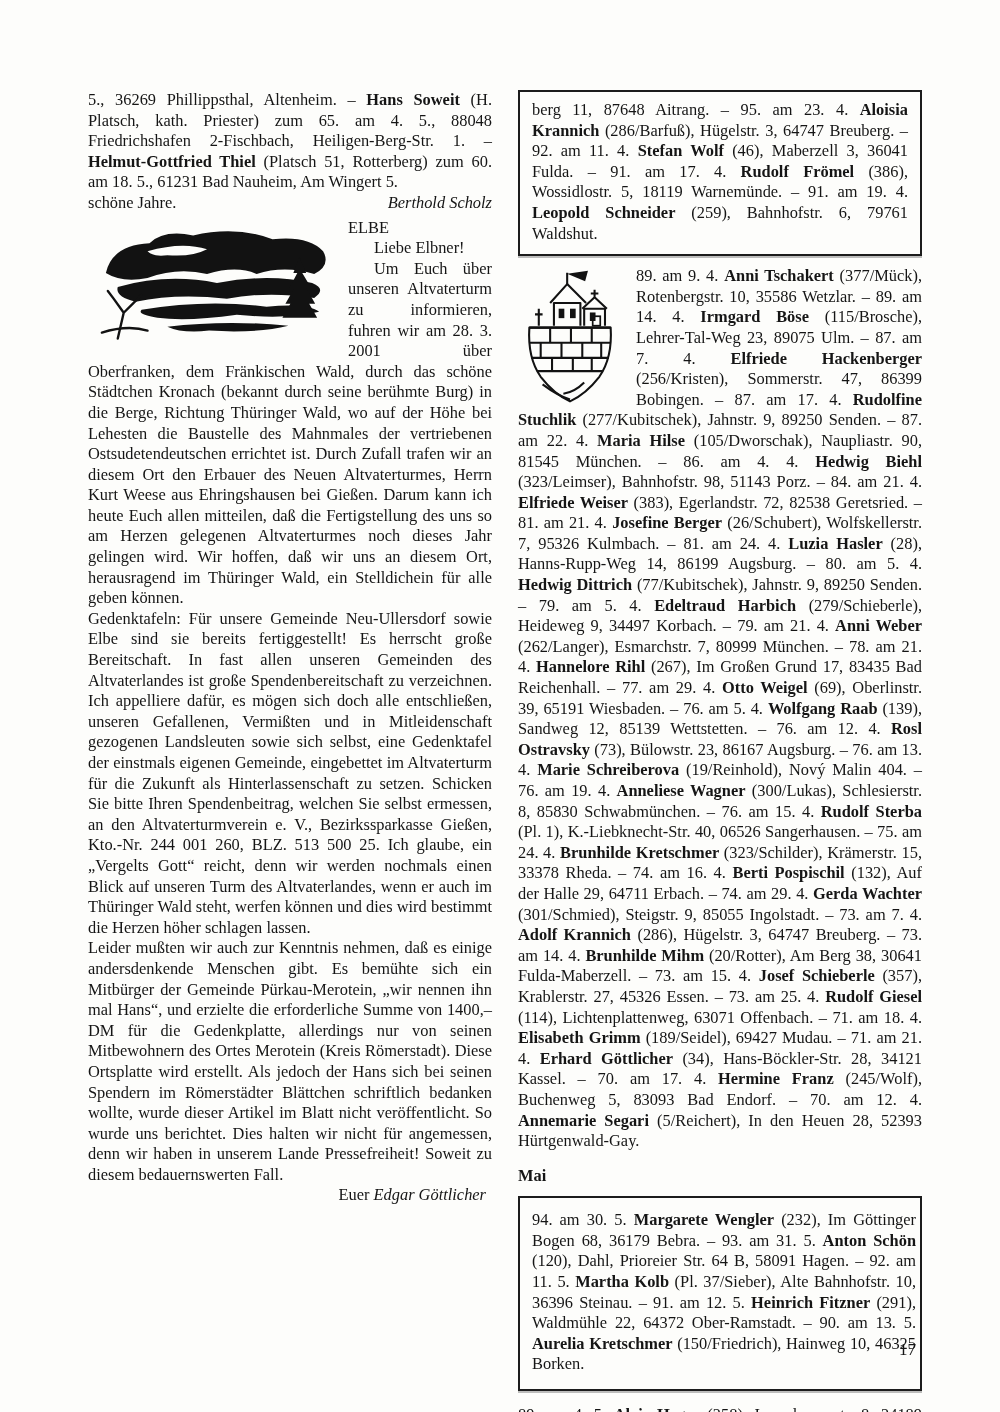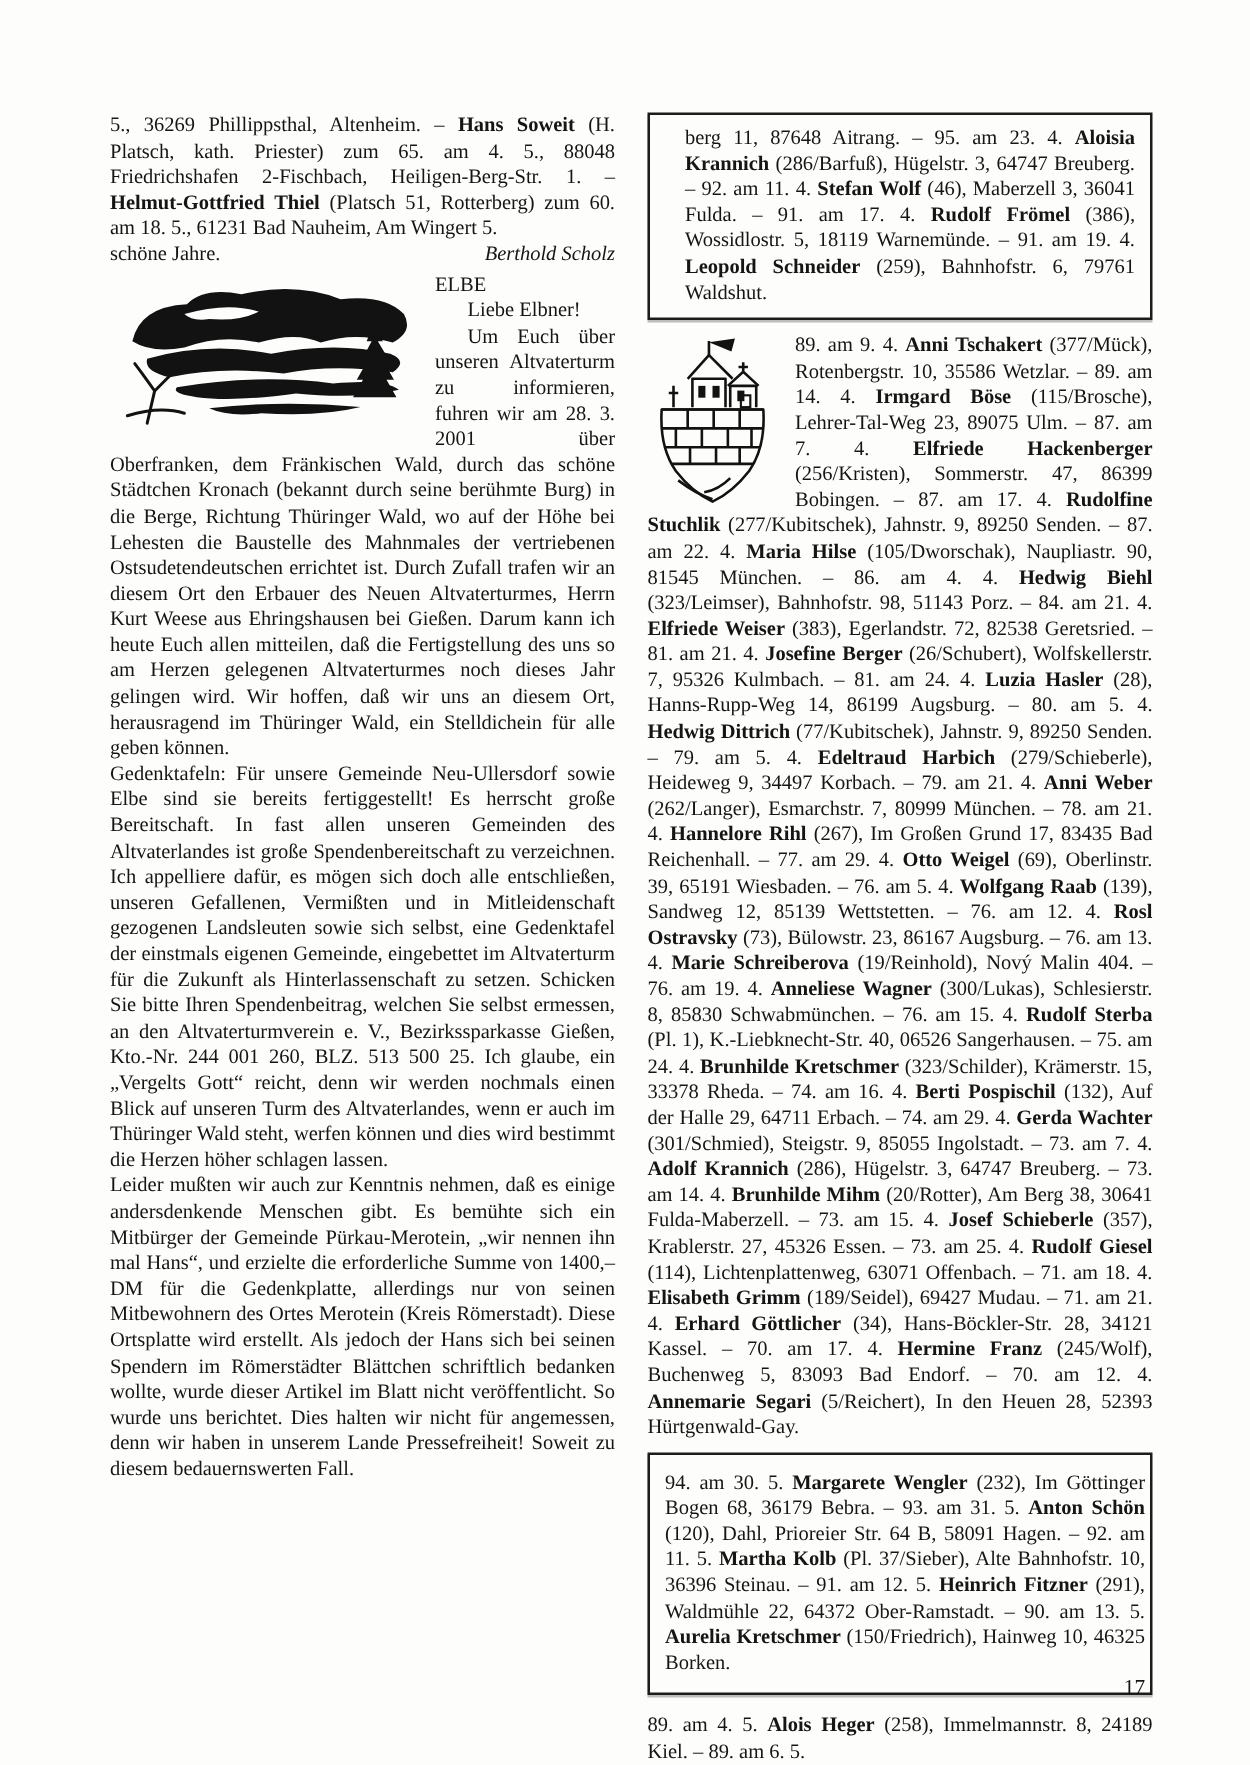--- a/index.html
+++ b/index.html
@@ -20,21 +20,21 @@
     text-align:justify;
   }
   p{margin:0;}
   .b{font-weight:bold;}
   .i{font-style:italic;}
   .indent{text-indent:26px;}
   .sig-line{display:flex;justify-content:space-between;gap:24px;}
   .sig-right{text-align:right;padding-right:6px;}
   .box{
     border:2px solid #1c1c1c;
-    padding:8px 12px 10px 28px;
+    padding:8px 12px 10px 12px;
     margin:12px 0 10px 0;
     box-shadow:0 2px 0 rgba(0,0,0,.25);
   }
   .center-head{text-align:left;font-weight:normal;margin-top:4px;}
   .month{font-weight:bold;margin-top:2px;}
   .float-img{float:left;}
   .landscape{width:248px;height:124px;margin:3px 12px 4px 0;}
   .crest{width:104px;height:138px;margin:3px 14px 2px 0;}
   .mai-box{padding:12px 4px 14px 12px;margin:10px 0 14px 0;}
   .page-number{
@@ -75,20 +75,21 @@
             <path d="M30,118 L36,92 M36,92 L26,78 M36,92 L46,82 M26,78 L20,70 M46,82 L54,74"></path>
             <path d="M14,112 Q40,104 60,110"></path>
           </g>
         </svg>
       </div>
       <p class="center-head">ELBE</p>
       <p class="indent">Liebe Elbner!</p>
       <p class="indent">Um Euch über unseren Altvaterturm zu informieren, fuhren wir am 28. 3. 2001 über Oberfranken, dem Fränkischen Wald, durch das schöne Städtchen Kronach (bekannt durch seine berühmte Burg) in die Berge, Richtung Thüringer Wald, wo auf der Höhe bei Lehesten die Baustelle des Mahnmales der vertriebenen Ostsudetendeutschen errichtet ist. Durch Zufall trafen wir an diesem Ort den Erbauer des Neuen Altvaterturmes, Herrn Kurt Weese aus Ehringshausen bei Gießen. Darum kann ich heute Euch allen mitteilen, daß die Fertigstellung des uns so am Herzen gelegenen Altvaterturmes noch dieses Jahr gelingen wird. Wir hoffen, daß wir uns an diesem Ort, herausragend im Thüringer Wald, ein Stelldichein für alle geben können.</p>
       <p>Gedenktafeln: Für unsere Gemeinde Neu-Ullersdorf sowie Elbe sind sie bereits fertiggestellt! Es herrscht große Bereitschaft. In fast allen unseren Gemeinden des Altvaterlandes ist große Spendenbereitschaft zu verzeichnen. Ich appelliere dafür, es mögen sich doch alle entschließen, unseren Gefallenen, Vermißten und in Mitleidenschaft gezogenen Landsleuten sowie sich selbst, eine Gedenktafel der einstmals eigenen Gemeinde, eingebettet im Altvaterturm für die Zukunft als Hinterlassenschaft zu setzen. Schicken Sie bitte Ihren Spendenbeitrag, welchen Sie selbst ermessen, an den Altvaterturmverein e. V., Bezirkssparkasse Gießen, Kto.-Nr. 244 001 260, BLZ. 513 500 25. Ich glaube, ein „Vergelts Gott“ reicht, denn wir werden nochmals einen Blick auf unseren Turm des Altvaterlandes, wenn er auch im Thüringer Wald steht, werfen können und dies wird bestimmt die Herzen höher schlagen lassen.</p>
       <p>Leider mußten wir auch zur Kenntnis nehmen, daß es einige andersdenkende Menschen gibt. Es bemühte sich ein Mitbürger der Gemeinde Pürkau-Merotein, „wir nennen ihn mal Hans“, und erzielte die erforderliche Summe von 1400,– DM für die Gedenkplatte, allerdings nur von seinen Mitbewohnern des Ortes Merotein (Kreis Römerstadt). Diese Ortsplatte wird erstellt. Als jedoch der Hans sich bei seinen Spendern im Römerstädter Blättchen schriftlich bedanken wollte, wurde dieser Artikel im Blatt nicht veröffentlicht. So wurde uns berichtet. Dies halten wir nicht für angemessen, denn wir haben in unserem Lande Pressefreiheit! Soweit zu diesem bedauernswerten Fall.</p>
+      <p class="sig-right"><span>Euer </span><span class="i">Edgar Göttlicher</span></p>
     </div>
 
   </div>
 
   <div class="col">
 
     <div class="box" style="margin-top:0;">
       <p><span>berg 11, 87648 Aitrang. – 95. am 23. 4. </span><span class="b">Aloisia Krannich</span><span> (286/Barfuß), Hügelstr. 3, 64747 Breuberg. – 92. am 11. 4. </span><span class="b">Stefan Wolf</span><span> (46), Maberzell 3, 36041 Fulda. – 91. am 17. 4. </span><span class="b">Rudolf Frömel</span><span> (386), Wossidlostr. 5, 18119 Warnemünde. – 91. am 19. 4. </span><span class="b">Leopold Schneider</span><span> (259), Bahnhofstr. 6, 79761 Waldshut.</span></p>
     </div>
 
@@ -112,20 +113,21 @@
             <rect x="43" y="40" width="6" height="10"></rect>
             <rect x="55" y="40" width="6" height="10"></rect>
             <rect x="76" y="44" width="6" height="9"></rect>
             <rect x="79" y="48" width="8" height="10" fill="none" stroke="#121212" stroke-width="1.8"></rect>
           </g>
         </svg>
       </div>
       <p><span>89. am 9. 4. </span><span class="b">Anni Tschakert</span><span> (377/Mück), Rotenbergstr. 10, 35586 Wetzlar. – 89. am 14. 4. </span><span class="b">Irmgard Böse</span><span> (115/Brosche), Lehrer-Tal-Weg 23, 89075 Ulm. – 87. am 7. 4. </span><span class="b">Elfriede Hackenberger</span><span> (256/Kristen), Sommerstr. 47, 86399 Bobingen. – 87. am 17. 4. </span><span class="b">Rudolfine Stuchlik</span><span> (277/Kubitschek), Jahnstr. 9, 89250 Senden. – 87. am 22. 4. </span><span class="b">Maria Hilse</span><span> (105/Dworschak), Naupliastr. 90, 81545 München. – 86. am 4. 4. </span><span class="b">Hedwig Biehl</span><span> (323/Leimser), Bahnhofstr. 98, 51143 Porz. – 84. am 21. 4. </span><span class="b">Elfriede Weiser</span><span> (383), Egerlandstr. 72, 82538 Geretsried. – 81. am 21. 4. </span><span class="b">Josefine Berger</span><span> (26/Schubert), Wolfskellerstr. 7, 95326 Kulmbach. – 81. am 24. 4. </span><span class="b">Luzia Hasler</span><span> (28), Hanns-Rupp-Weg 14, 86199 Augsburg. – 80. am 5. 4. </span><span class="b">Hedwig Dittrich</span><span> (77/Kubitschek), Jahnstr. 9, 89250 Senden. – 79. am 5. 4. </span><span class="b">Edeltraud Harbich</span><span> (279/Schieberle), Heideweg 9, 34497 Korbach. – 79. am 21. 4. </span><span class="b">Anni Weber</span><span> (262/Langer), Esmarchstr. 7, 80999 München. – 78. am 21. 4. </span><span class="b">Hannelore Rihl</span><span> (267), Im Großen Grund 17, 83435 Bad Reichenhall. – 77. am 29. 4. </span><span class="b">Otto Weigel</span><span> (69), Oberlinstr. 39, 65191 Wiesbaden. – 76. am 5. 4. </span><span class="b">Wolfgang Raab</span><span> (139), Sandweg 12, 85139 Wettstetten. – 76. am 12. 4. </span><span class="b">Rosl Ostravsky</span><span> (73), Bülowstr. 23, 86167 Augsburg. – 76. am 13. 4. </span><span class="b">Marie Schreiberova</span><span> (19/Reinhold), Nový Malin 404. – 76. am 19. 4. </span><span class="b">Anneliese Wagner</span><span> (300/Lukas), Schlesierstr. 8, 85830 Schwabmünchen. – 76. am 15. 4. </span><span class="b">Rudolf Sterba</span><span> (Pl. 1), K.-Liebknecht-Str. 40, 06526 Sangerhausen. – 75. am 24. 4. </span><span class="b">Brunhilde Kretschmer</span><span> (323/Schilder), Krämerstr. 15, 33378 Rheda. – 74. am 16. 4. </span><span class="b">Berti Pospischil</span><span> (132), Auf der Halle 29, 64711 Erbach. – 74. am 29. 4. </span><span class="b">Gerda Wachter</span><span> (301/Schmied), Steigstr. 9, 85055 Ingolstadt. – 73. am 7. 4. </span><span class="b">Adolf Krannich</span><span> (286), Hügelstr. 3, 64747 Breuberg. – 73. am 14. 4. </span><span class="b">Brunhilde Mihm</span><span> (20/Rotter), Am Berg 38, 30641 Fulda-Maberzell. – 73. am 15. 4. </span><span class="b">Josef Schieberle</span><span> (357), Krablerstr. 27, 45326 Essen. – 73. am 25. 4. </span><span class="b">Rudolf Giesel</span><span> (114), Lichtenplattenweg, 63071 Offenbach. – 71. am 18. 4. </span><span class="b">Elisabeth Grimm</span><span> (189/Seidel), 69427 Mudau. – 71. am 21. 4. </span><span class="b">Erhard Göttlicher</span><span> (34), Hans-Böckler-Str. 28, 34121 Kassel. – 70. am 17. 4. </span><span class="b">Hermine Franz</span><span> (245/Wolf), Buchenweg 5, 83093 Bad Endorf. – 70. am 12. 4. </span><span class="b">Annemarie Segari</span><span> (5/Reichert), In den Heuen 28, 52393 Hürtgenwald-Gay.</span></p>
     </div>
 
+    <p class="month" style="margin-top:14px;">Mai</p>
 
     <div class="box mai-box">
       <p><span>94. am 30. 5. </span><span class="b">Margarete Wengler</span><span> (232), Im Göttinger Bogen 68, 36179 Bebra. – 93. am 31. 5. </span><span class="b">Anton Schön</span><span> (120), Dahl, Prioreier Str. 64 B, 58091 Hagen. – 92. am 11. 5. </span><span class="b">Martha Kolb</span><span> (Pl. 37/Sieber), Alte Bahnhofstr. 10, 36396 Steinau. – 91. am 12. 5. </span><span class="b">Heinrich Fitzner</span><span> (291), Waldmühle 22, 64372 Ober-Ramstadt. – 90. am 13. 5. </span><span class="b">Aurelia Kretschmer</span><span> (150/Friedrich), Hainweg 10, 46325 Borken.</span></p>
     </div>
 
     <p><span>89. am 4. 5. </span><span class="b">Alois Heger</span><span> (258), Immelmannstr. 8, 24189 Kiel. – 89. am 6. 5. </span></p>
 
   </div>
 </div>
 

